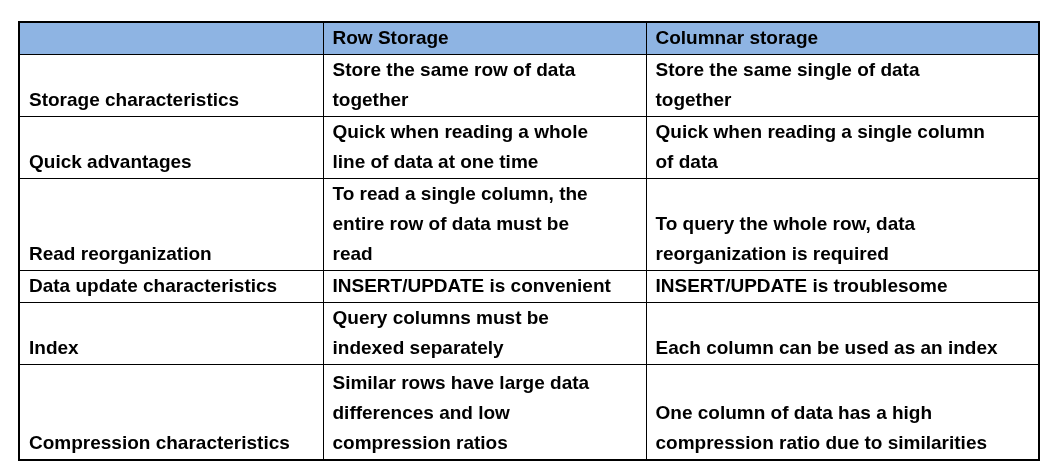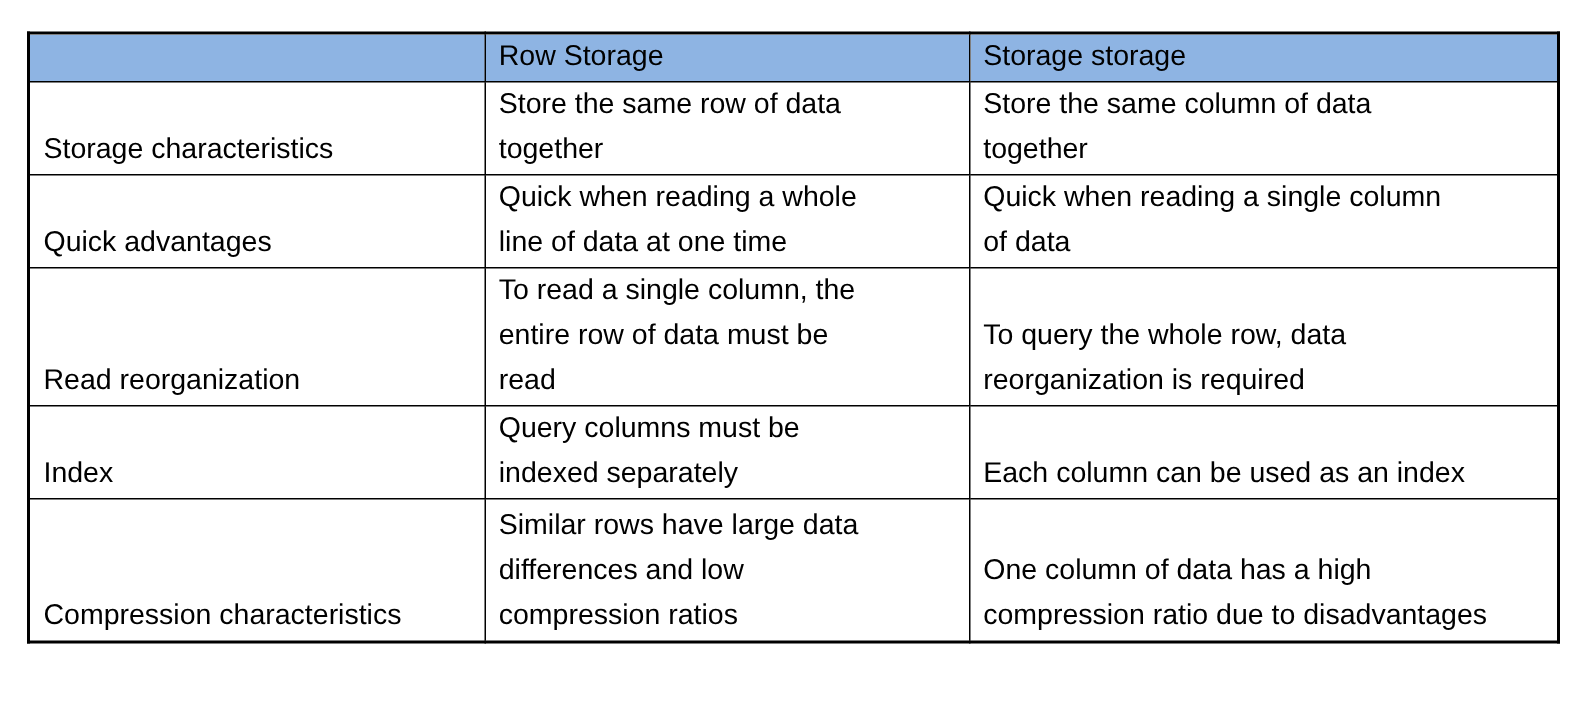--- a/index.html
+++ b/index.html
@@ -23,21 +23,21 @@
   }
   table.cmp th,
   table.cmp td {
     border: 1px solid #000000;
     vertical-align: bottom;
     text-align: left;
     padding: 0 8px 1px 9px;
     font-size: 19px;
     line-height: 30px;
     color: #000000;
-    font-weight: normal;
+    font-weight: bold;
     white-space: pre-line;
     overflow: hidden;
   }
   table.cmp thead th {
     background: #8EB4E3;
     vertical-align: middle;
   }
   tr.h30 td, tr.h30 th { height: 30px; }
   tr.h60 td { height: 60px; }
   tr.h90 td { height: 90px; }
@@ -50,55 +50,60 @@
   <table class="cmp">
     <colgroup>
       <col style="width:304px">
       <col style="width:323px">
       <col style="width:393px">
     </colgroup>
     <thead>
       <tr class="h30">
         <th></th>
         <th>Row Storage</th>
-        <th>Storage storage</th>
+        <th>Columnar storage</th>
       </tr>
     </thead>
     <tbody>
       <tr class="h60">
         <td>Storage characteristics</td>
         <td>Store the same row of data
 together</td>
-        <td>Store the same column of data
+        <td>Store the same single of data
 together</td>
       </tr>
       <tr class="h60">
         <td>Quick advantages</td>
         <td>Quick when reading a whole
 line of data at one time</td>
         <td>Quick when reading a single column
 of data</td>
       </tr>
       <tr class="h90">
         <td>Read reorganization</td>
         <td>To read a single column, the
 entire row of data must be
 read</td>
         <td>To query the whole row, data
 reorganization is required</td>
       </tr>
+      <tr class="h30">
+        <td>Data update characteristics</td>
+        <td>INSERT/UPDATE is convenient</td>
+        <td>INSERT/UPDATE is troublesome</td>
+      </tr>
       <tr class="h60">
         <td>Index</td>
         <td>Query columns must be
 indexed separately</td>
         <td>Each column can be used as an index</td>
       </tr>
       <tr class="h93">
         <td>Compression characteristics</td>
         <td>Similar rows have large data
 differences and low
 compression ratios</td>
         <td>One column of data has a high
-compression ratio due to disadvantages</td>
+compression ratio due to similarities</td>
       </tr>
     </tbody>
   </table>
 </div>
 
 </body></html>

